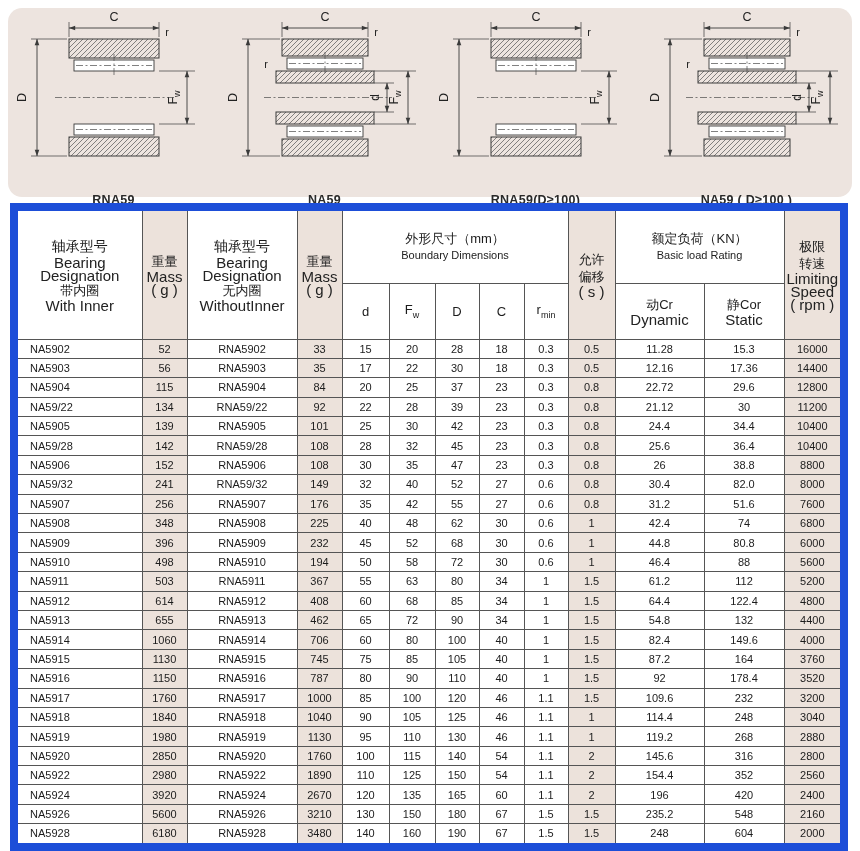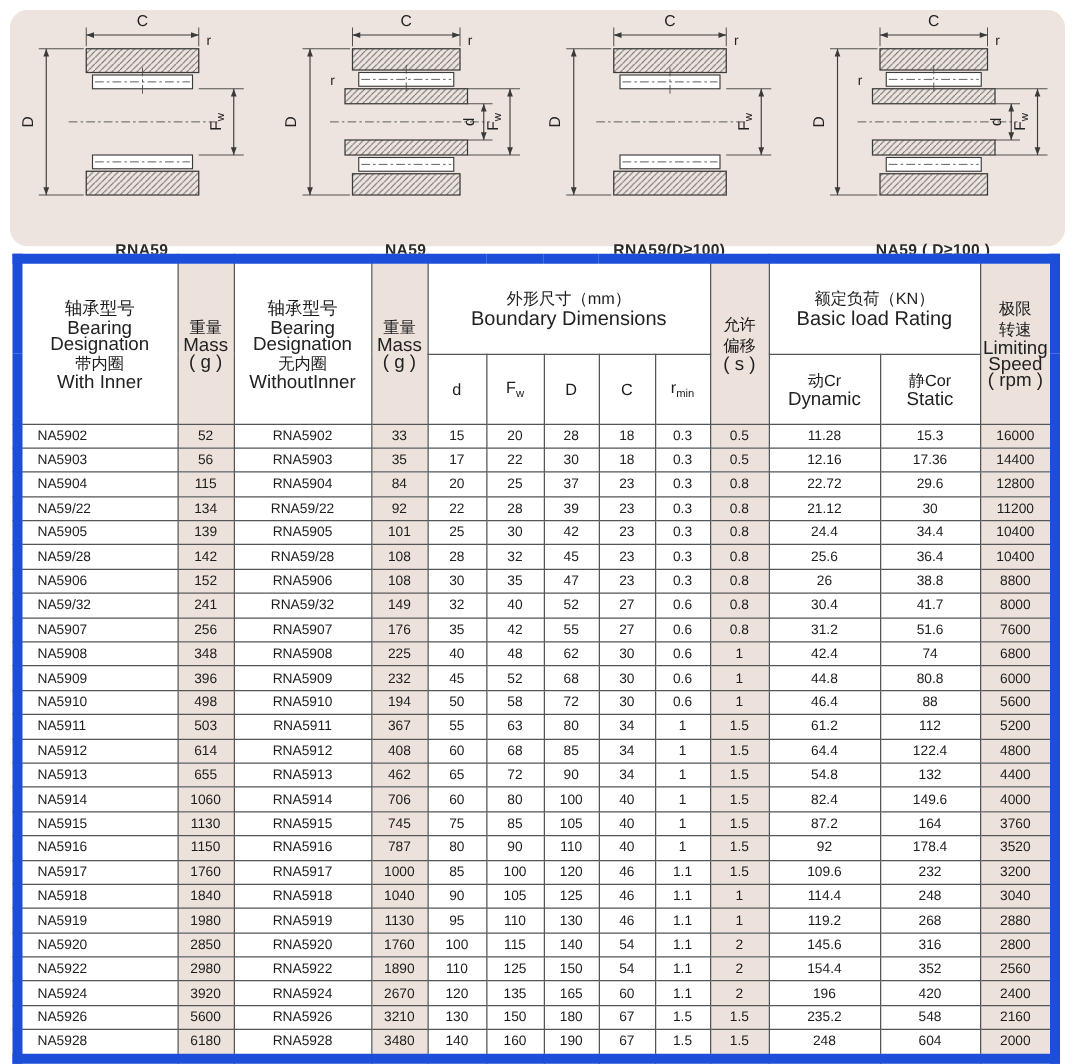--- a/index.html
+++ b/index.html
@@ -30,21 +30,21 @@
   }
   .spec thead tr.gr1{height:76px;}
   .spec thead tr.gr2{height:56px;}
   .spec tbody td{height:18.4px;}
   .spec td.left{text-align:left;padding-left:12px;}
   .shaded{background:#ece2db;}
   .zh{font-size:14px;line-height:19px;}
   .zh2{font-size:13px;line-height:18px;}
   .zh3{font-size:13px;line-height:17px;}
   .en{font-size:15px;line-height:13px;color:#222;}
-  .en2{font-size:16px;line-height:15px;color:#222;text-align:center;}
+  .en2{font-size:11px;line-height:15px;color:#222;text-align:center;}
   .sub13{font-size:13px;}
   sub{font-size:9px;}
 </style>
 </head>
 <body>
 
 <div class="panel" id="panel" style="background: rgb(237, 228, 223);">
   <figure>
     <div class="svg-slot"><svg width="206" height="164" viewBox="0 0 206 164" xmlns="http://www.w3.org/2000/svg">
   <defs>
@@ -413,21 +413,21 @@
         <td class="shaded">241</td>
         <td>RNA59/32</td>
         <td class="shaded">149</td>
         <td>32</td>
         <td>40</td>
         <td>52</td>
         <td>27</td>
         <td>0.6</td>
         <td class="shaded">0.8</td>
         <td>30.4</td>
-        <td>41.7</td>
+        <td>82.0</td>
         <td class="shaded">8000</td>
       </tr>
       <tr>
         <td class="left">NA5907</td>
         <td class="shaded">256</td>
         <td>RNA5907</td>
         <td class="shaded">176</td>
         <td>35</td>
         <td>42</td>
         <td>55</td>

